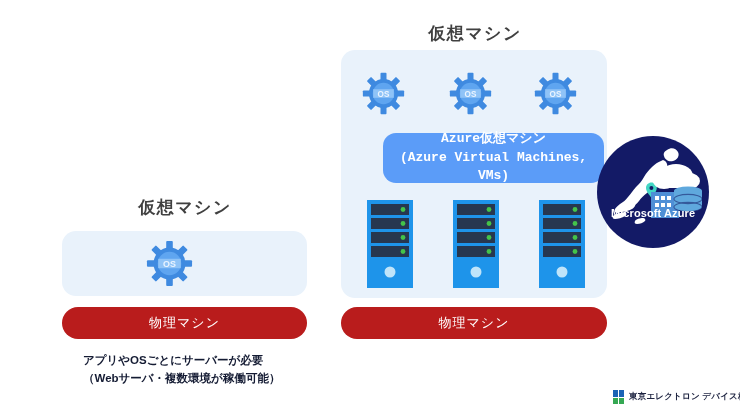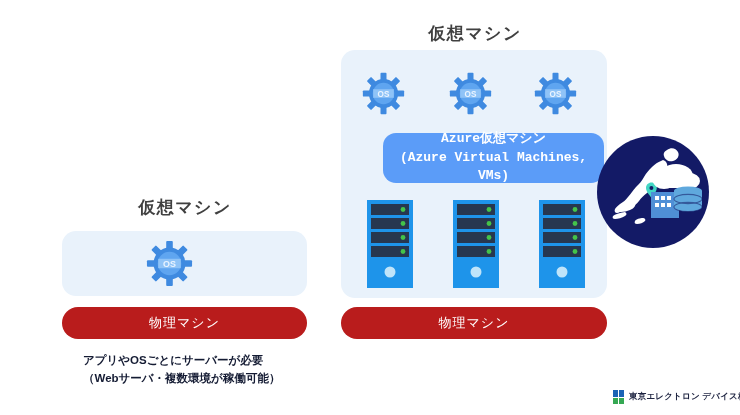--- a/index.html
+++ b/index.html
@@ -105,21 +105,21 @@
     position: absolute;
     left: 0;
     top: 70px;
     width: 112px;
     text-align: center;
     color: #ffffff;
     font-weight: bold;
     line-height: 1.3;
     pointer-events: none;
   }
-  #dc-badge .dc-line1 { font-size: 11px; letter-spacing: 0.1px; margin-top: 40px; }
+  #dc-badge .dc-line1 { font-size: 11px; letter-spacing: 0.1px; }
   #dc-badge .dc-line2 { font-size: 11px; letter-spacing: 0.5px; }
 
   
   .caption {
     position: absolute;
     font-size: 11.5px;
     font-weight: bold;
     color: #141b33;
     line-height: 1.55;
     white-space: pre-line;

